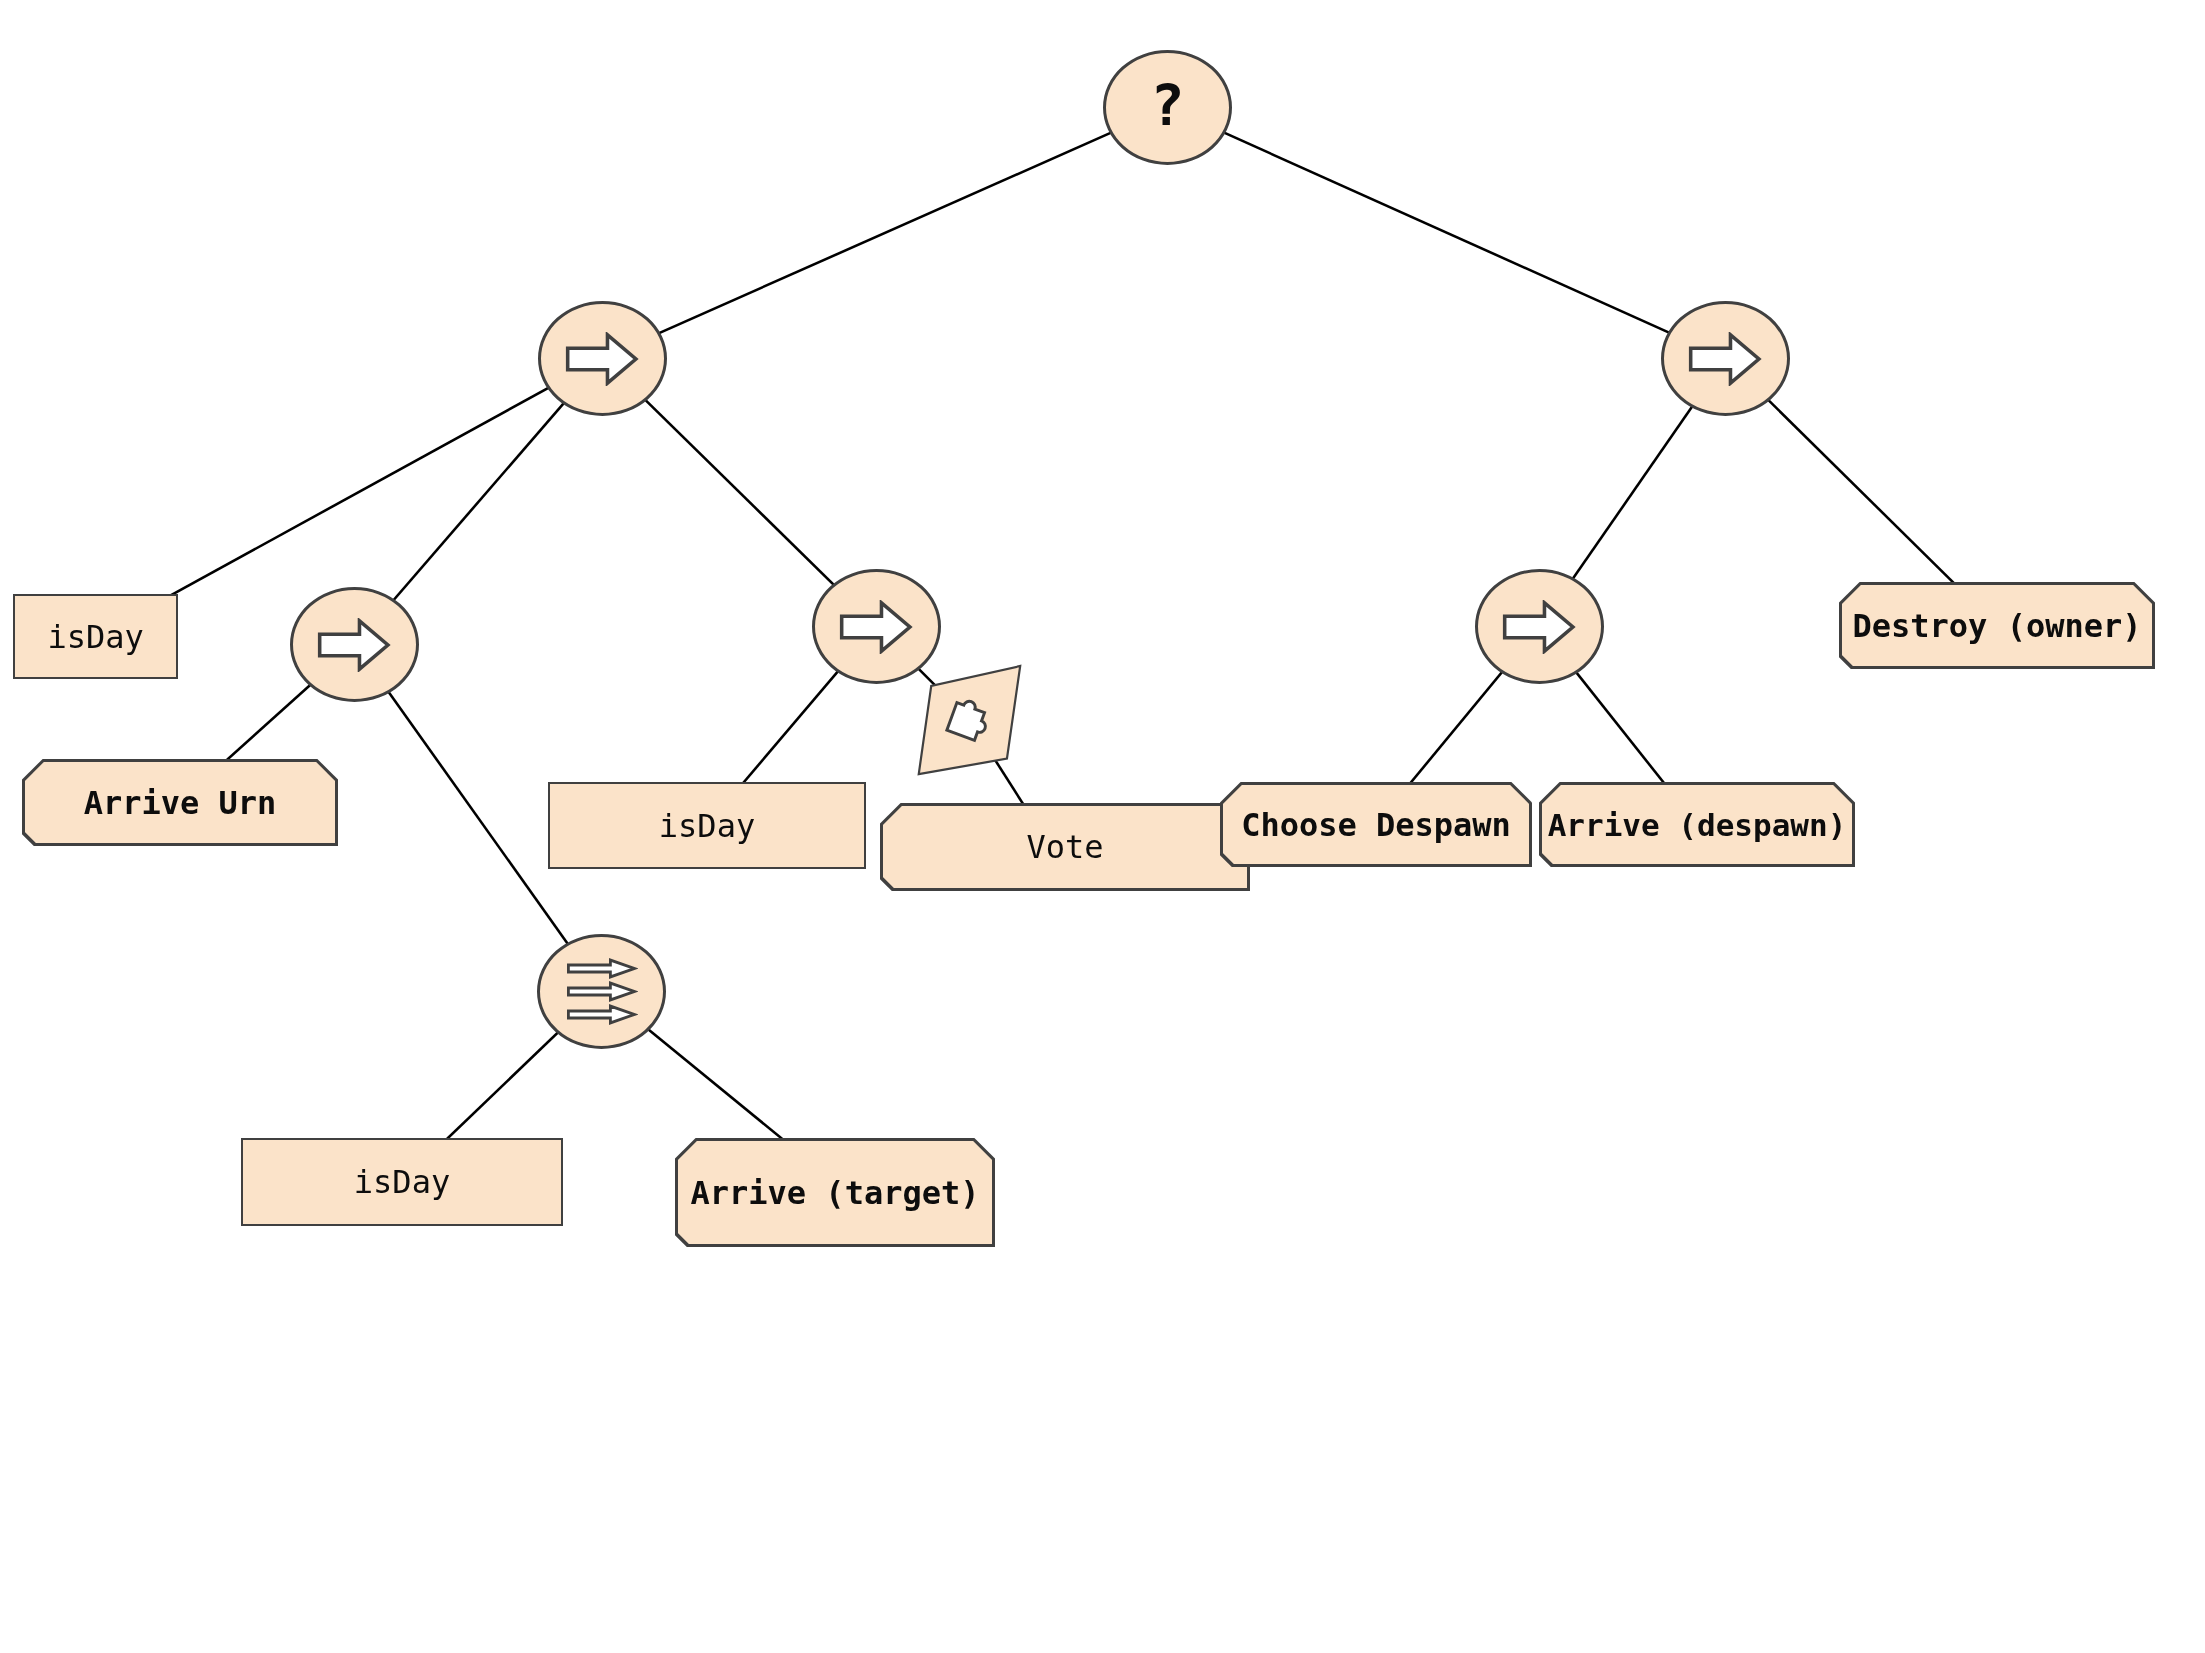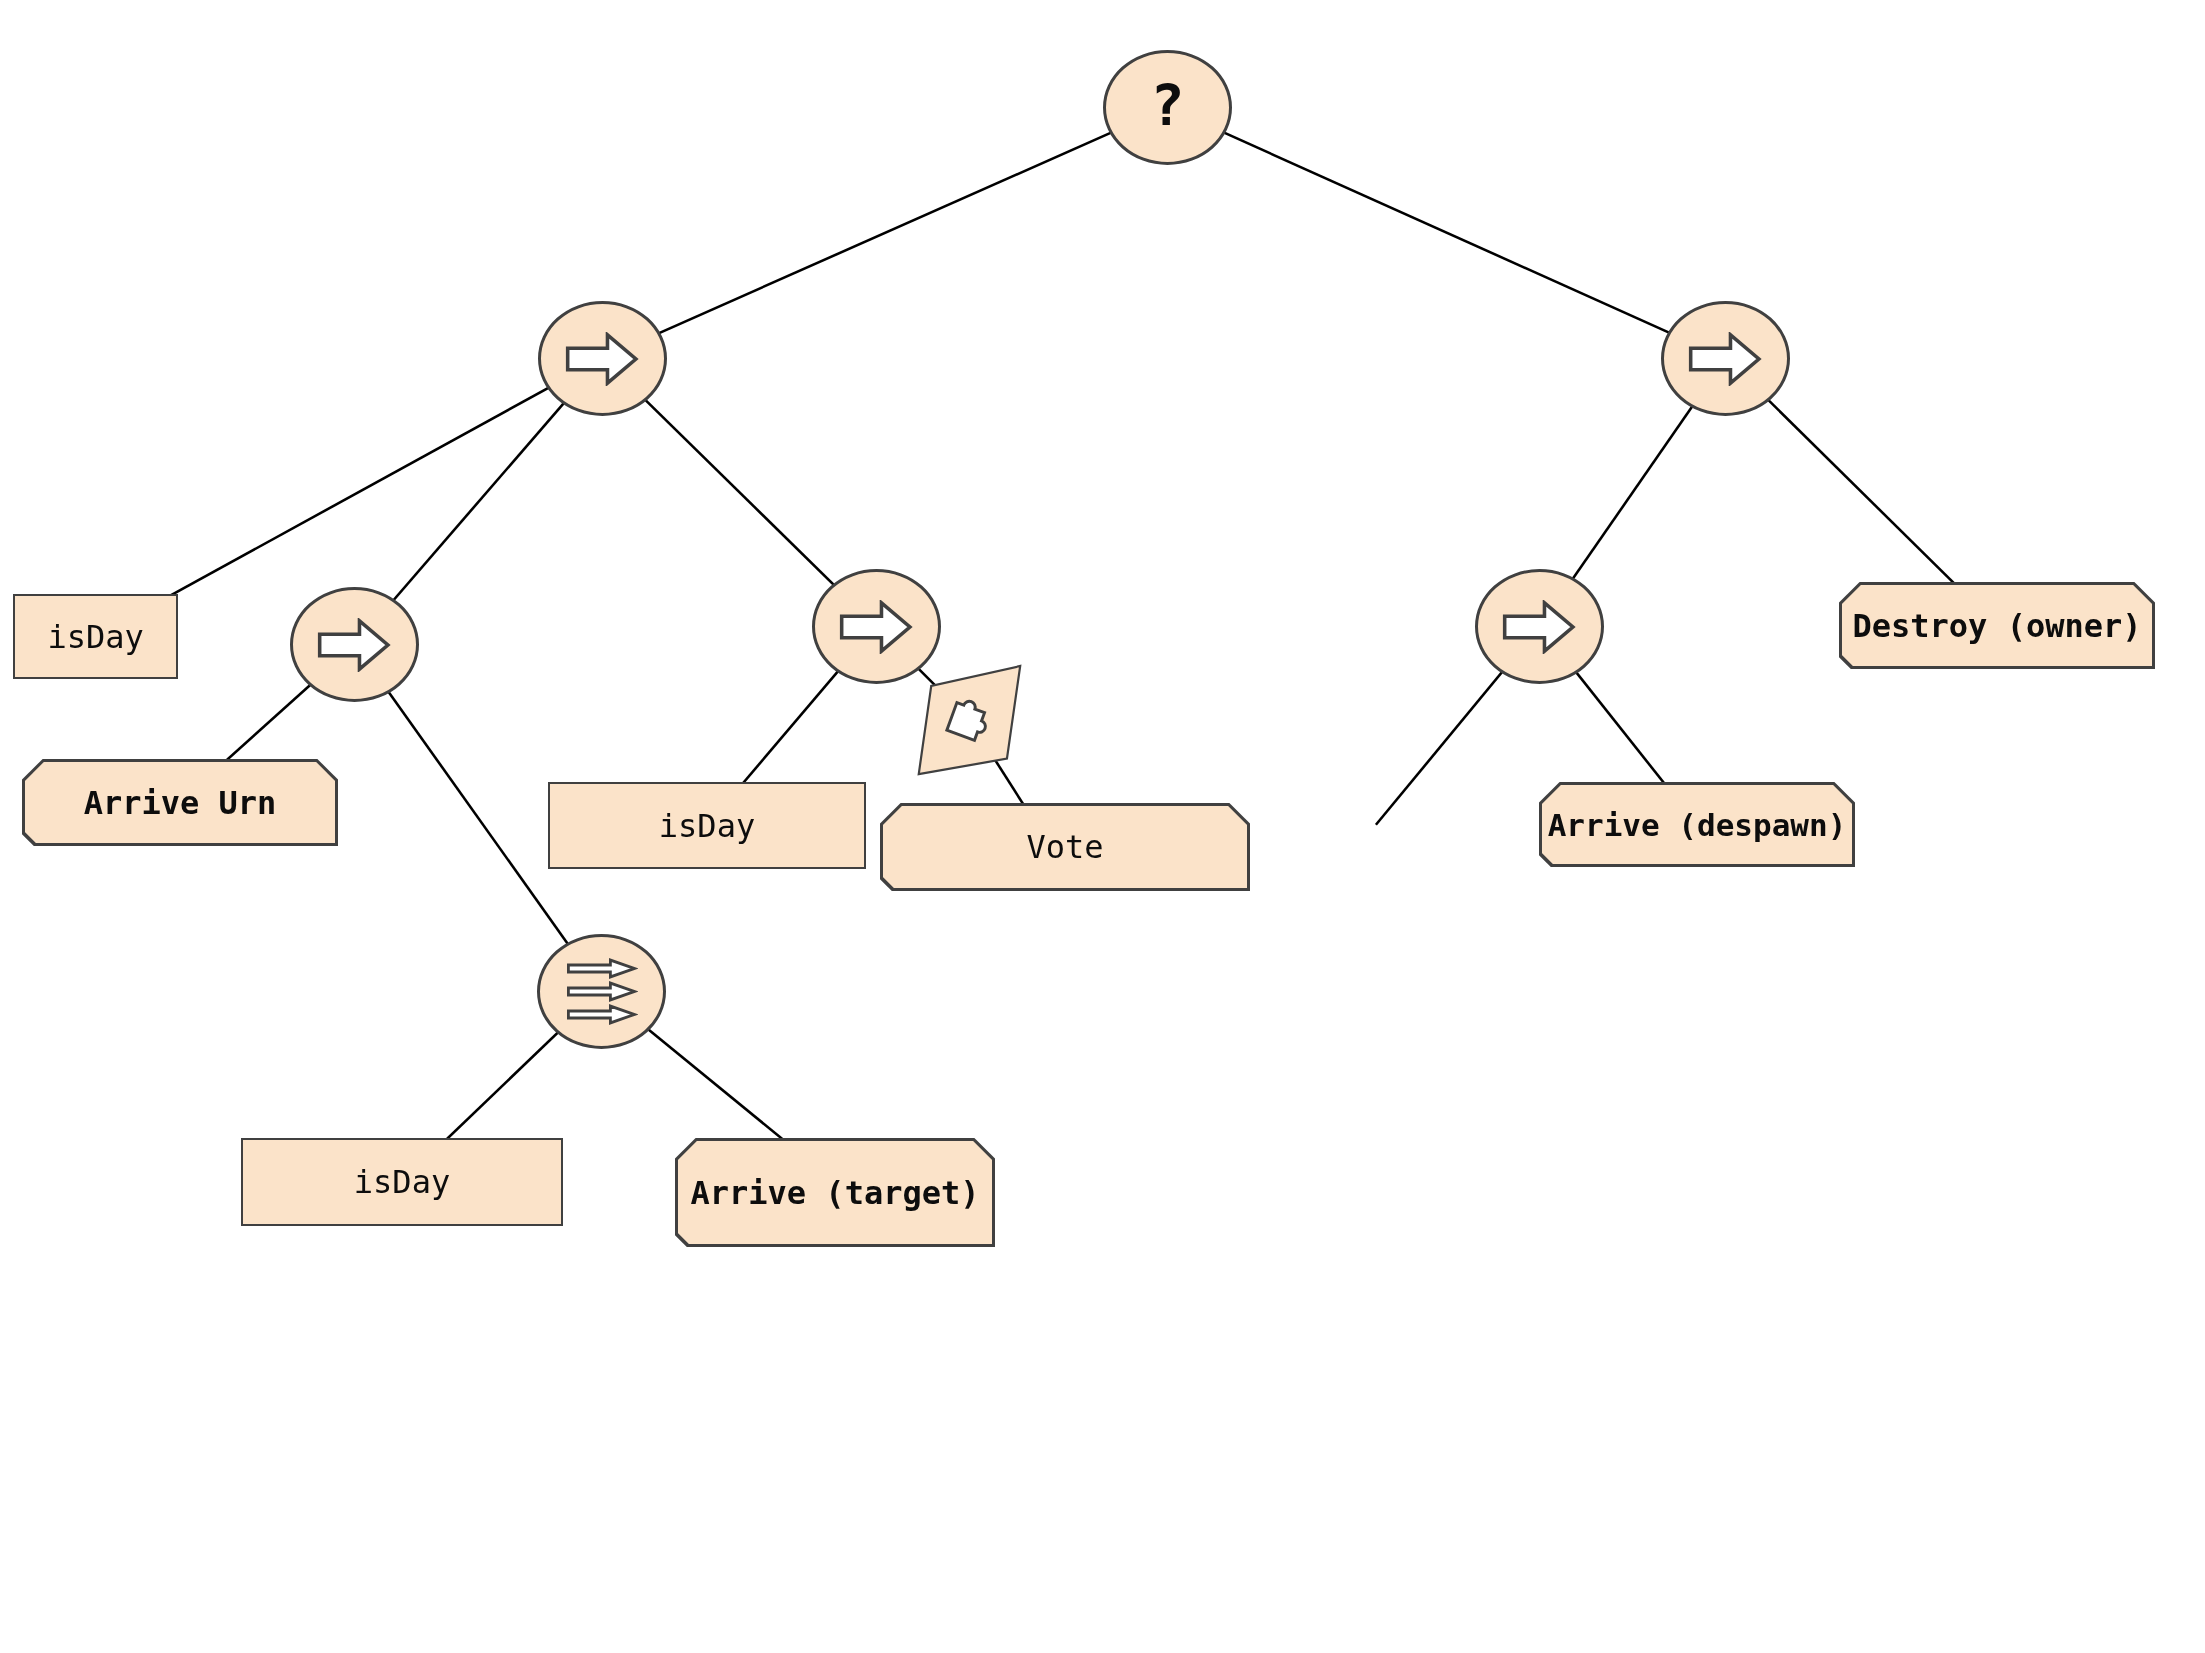--- a/index.html
+++ b/index.html
@@ -122,20 +122,23 @@
   </div>
 
   <div class="leaf rect" style="left:548px;top:782px;width:318px;height:87px">
     <span class="lbl">isDay</span>
   </div>
 
   <div class="leaf oct" style="left:880px;top:803px;width:370px;height:88px">
     <span class="lbl">Vote</span>
   </div>
 
+  <div class="leaf oct bold" style="left:1220px;top:782px;width:312px;height:85px">
+    <span class="lbl">Choose Despawn</span>
+  </div>
 
   <div class="leaf oct bold" style="left:1839px;top:582px;width:316px;height:87px">
     <span class="lbl">Destroy (owner)</span>
   </div>
 
   <div class="leaf oct bold" style="left:1539px;top:782px;width:316px;height:85px;font-size:31px">
     <span class="lbl">Arrive (despawn)</span>
   </div>
 
   <div class="leaf rect" style="left:241px;top:1138px;width:322px;height:88px">

